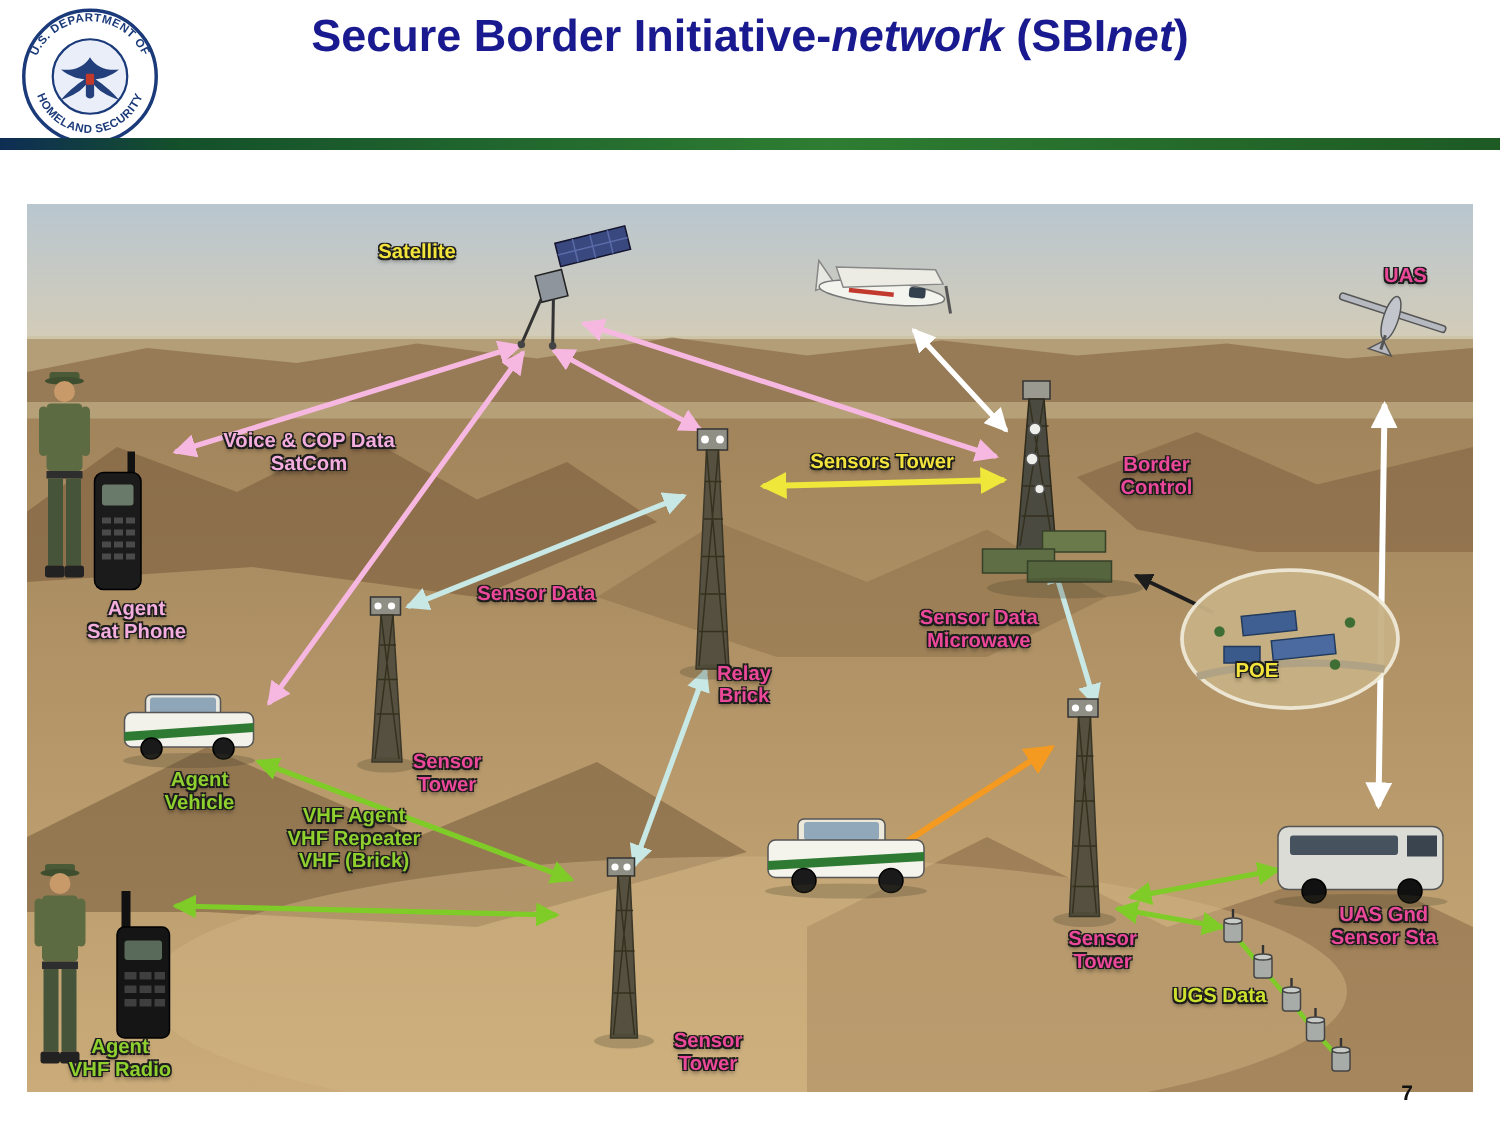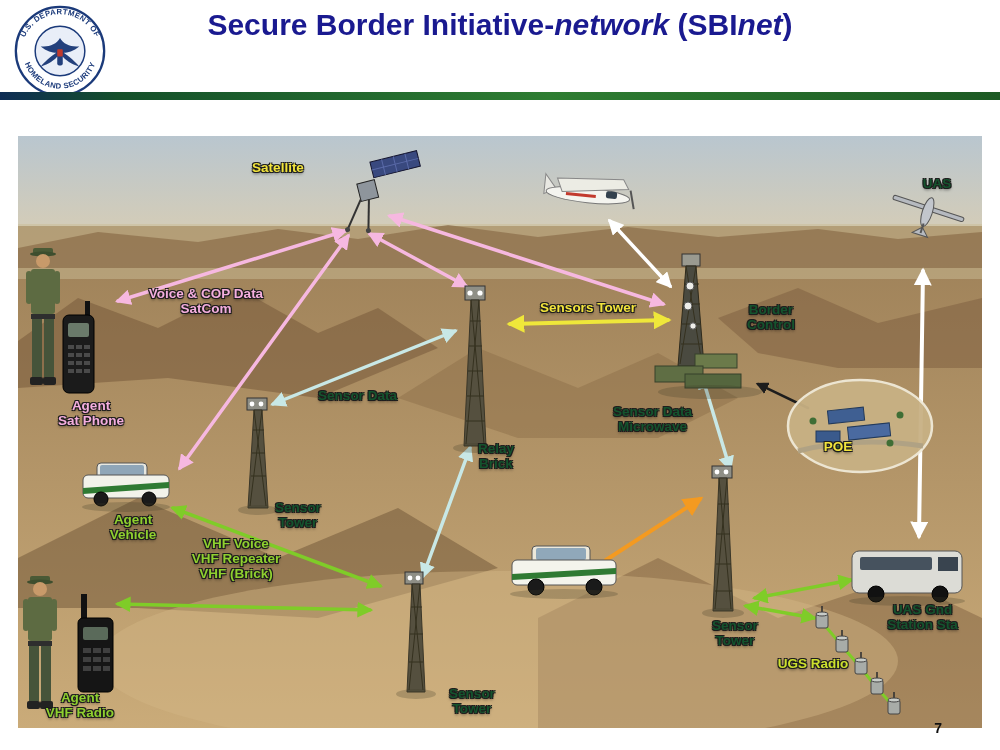--- a/index.html
+++ b/index.html
@@ -13,21 +13,21 @@
   .t1 em{text-align:center;}
   .t2{font-size:30px;font-weight:bold;line-height:1.1;}
   #rule{position:absolute;left:0;top:92px;width:1000px;height:8px;
         background:linear-gradient(90deg,#0e2d55 0%,#14502a 12%,#2e7d32 55%,#1d5a24 100%);}
   
   #diagram{position:absolute;left:18px;top:118px;width:906px;height:592px;margin-top:18px;}
   #diagram svg{position:absolute;left:0;top:0;}
   .lbl{position:absolute;font-weight:bold;font-size:13.5px;line-height:1.12;text-align:center;
        white-space:pre-line;pointer-events:none;
        text-shadow:-1px -1px 0 #1d1d1d,1px -1px 0 #1d1d1d,-1px 1px 0 #1d1d1d,1px 1px 0 #1d1d1d,0 2px 3px rgba(0,0,0,.55);}
-  .c-yellow{color:#f2e43c}.c-pink{color:#f4aede}.c-white{color:#14532d}
+  .c-yellow{color:#f2e43c}.c-pink{color:#f4aede}.c-white{color:#ec4899}
   .c-green{color:#8fd02f}.c-orange{color:#f5a623}.c-lime{color:#cde02e}
   
   #pageno{position:absolute;right:58px;bottom:14px;font-size:14px;font-weight:bold;color:#111;}
 </style>
 </head>
 <body>
 
 <div id="slide">
 
   <div id="hdr">
@@ -350,28 +350,28 @@
     <div class="lbl c-white" style="left:282px;top:252px;width:115px;">Sensor Data</div>
     <div class="lbl c-white" style="left:428px;top:305px;width:100px;">Relay
 Brick</div>
     <div class="lbl c-white" style="left:232px;top:364px;width:96px;">Sensor
 Tower</div>
     <div class="lbl c-white" style="left:572px;top:268px;width:125px;">Sensor Data
 Microwave</div>
     <div class="lbl c-yellow" style="left:795px;top:303px;width:50px;">POE</div>
     <div class="lbl c-green" style="left:70px;top:376px;width:90px;">Agent
 Vehicle</div>
-    <div class="lbl c-green" style="left:148px;top:400px;width:140px;">VHF Voice
+    <div class="lbl c-green" style="left:148px;top:400px;width:140px;">VHF Agent
 VHF Repeater
 VHF (Brick)</div>
     <div class="lbl c-green" style="left:6px;top:554px;width:112px;">Agent
 VHF Radio</div>
     <div class="lbl c-white" style="left:404px;top:550px;width:100px;">Sensor
 Tower</div>
     <div class="lbl c-white" style="left:672px;top:482px;width:90px;">Sensor
 Tower</div>
     <div class="lbl c-white" style="left:852px;top:466px;width:105px;">UAS Gnd
-Station Sta</div>
-    <div class="lbl c-lime" style="left:750px;top:520px;width:90px;">UGS Radio</div>
+Sensor Sta</div>
+    <div class="lbl c-lime" style="left:750px;top:520px;width:90px;">UGS Data</div>
   </div>
 
   <div id="pageno">7</div>
 </div>
 
 </body></html>

